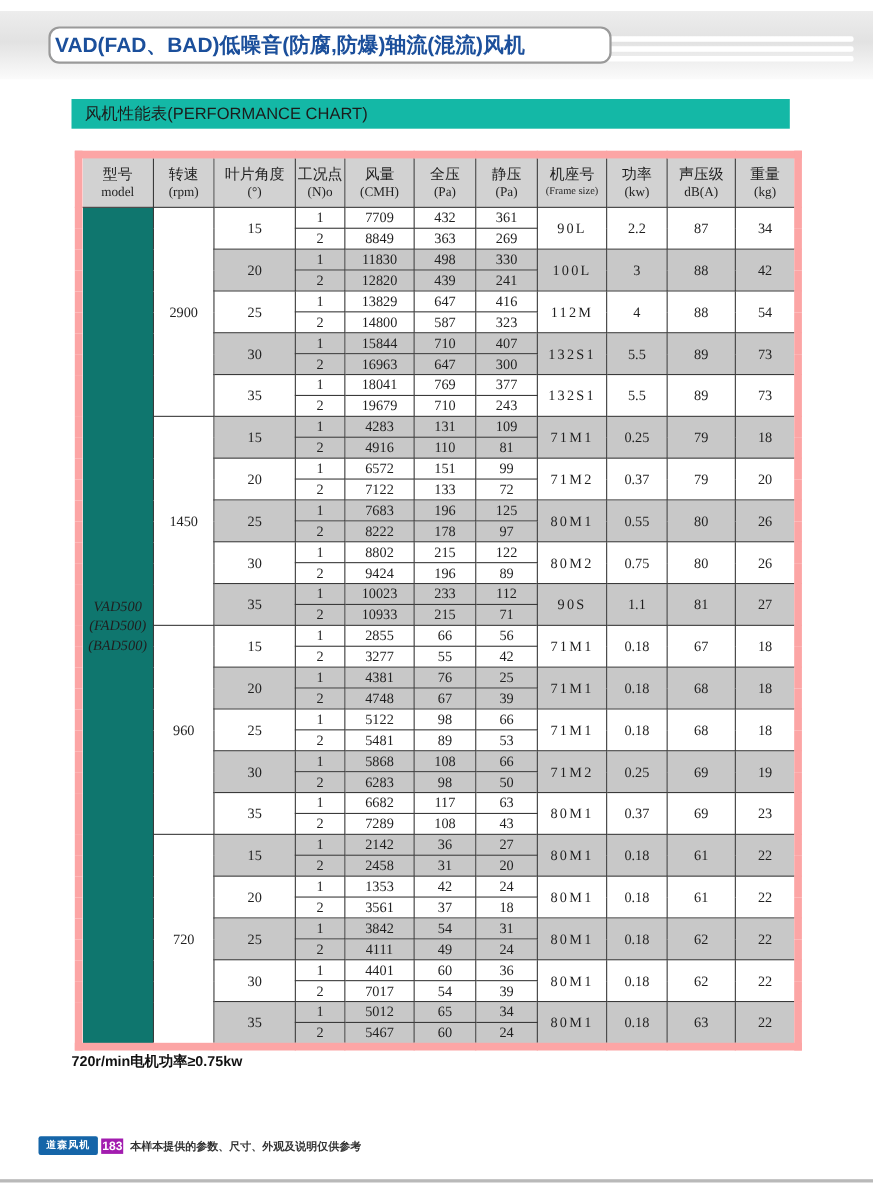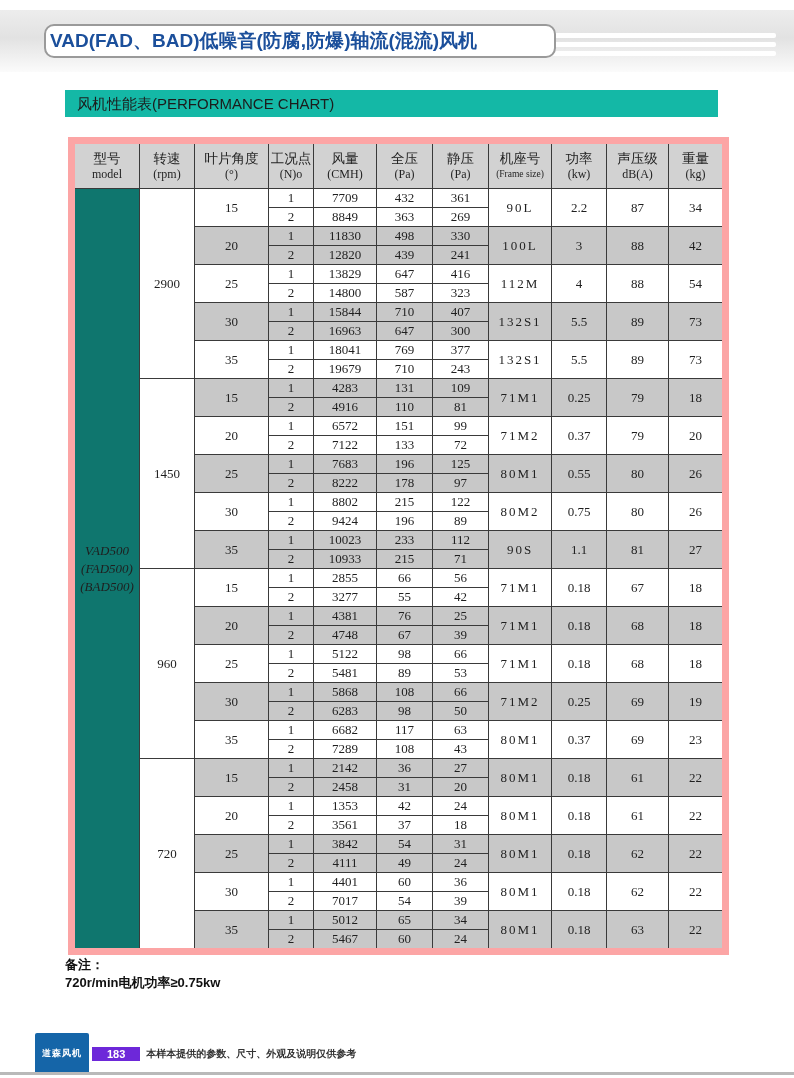--- a/index.html
+++ b/index.html
@@ -54,25 +54,25 @@
     position:absolute;top:956px;left:65px;width:660px;
     font-weight:bold;font-size:13px;color:#111;line-height:17.5px;
     font-family:"Liberation Sans", sans-serif;
   }
   
   .footer{
     position:absolute;top:1033px;left:35px;display:flex;align-items:center;
   }
   .brand-badge{
     background:#1565a8;color:#fff;font-size:9px;font-weight:bold;
-    padding:14px 7px;border-radius:2px;letter-spacing:1px;white-space:nowrap;
+    padding:2px 7px;border-radius:2px;letter-spacing:1px;white-space:nowrap;
   }
   .page-badge{
-    background:#6d28d9;color:#fff;font-size:11px;font-weight:bold;
-    padding:1px 15px;margin-left:3px;white-space:nowrap;
+    background:#a21caf;color:#fff;font-size:11px;font-weight:bold;
+    padding:1px 1px;margin-left:3px;white-space:nowrap;
   }
   .disclaimer{
     font-size:10px;font-weight:bold;color:#333;margin-left:6px;white-space:nowrap;
   }
   .bottom-edge{
     position:absolute;top:1072px;left:0;width:794px;height:3px;background:#b9b9b9;
   }
 </style>
 </head>
 <body>
@@ -497,21 +497,20 @@
       <tr>
         <td class="point-cell shaded">2</td>
         <td class="flow-cell shaded">5467</td>
         <td class="total-cell shaded">60</td>
         <td class="static-cell shaded">24</td>
       </tr>
     </tbody>
 </table>
 
 <div class="notes">
-  <div>备注：</div>
   <div>720r/min电机功率≥0.75kw</div>
 </div>
 
 <div class="footer">
   <span class="brand-badge">道森风机</span>
   <span class="page-badge">183</span>
   <span class="disclaimer">本样本提供的参数、尺寸、外观及说明仅供参考</span>
 </div>
 
 <div class="bottom-edge"></div>

